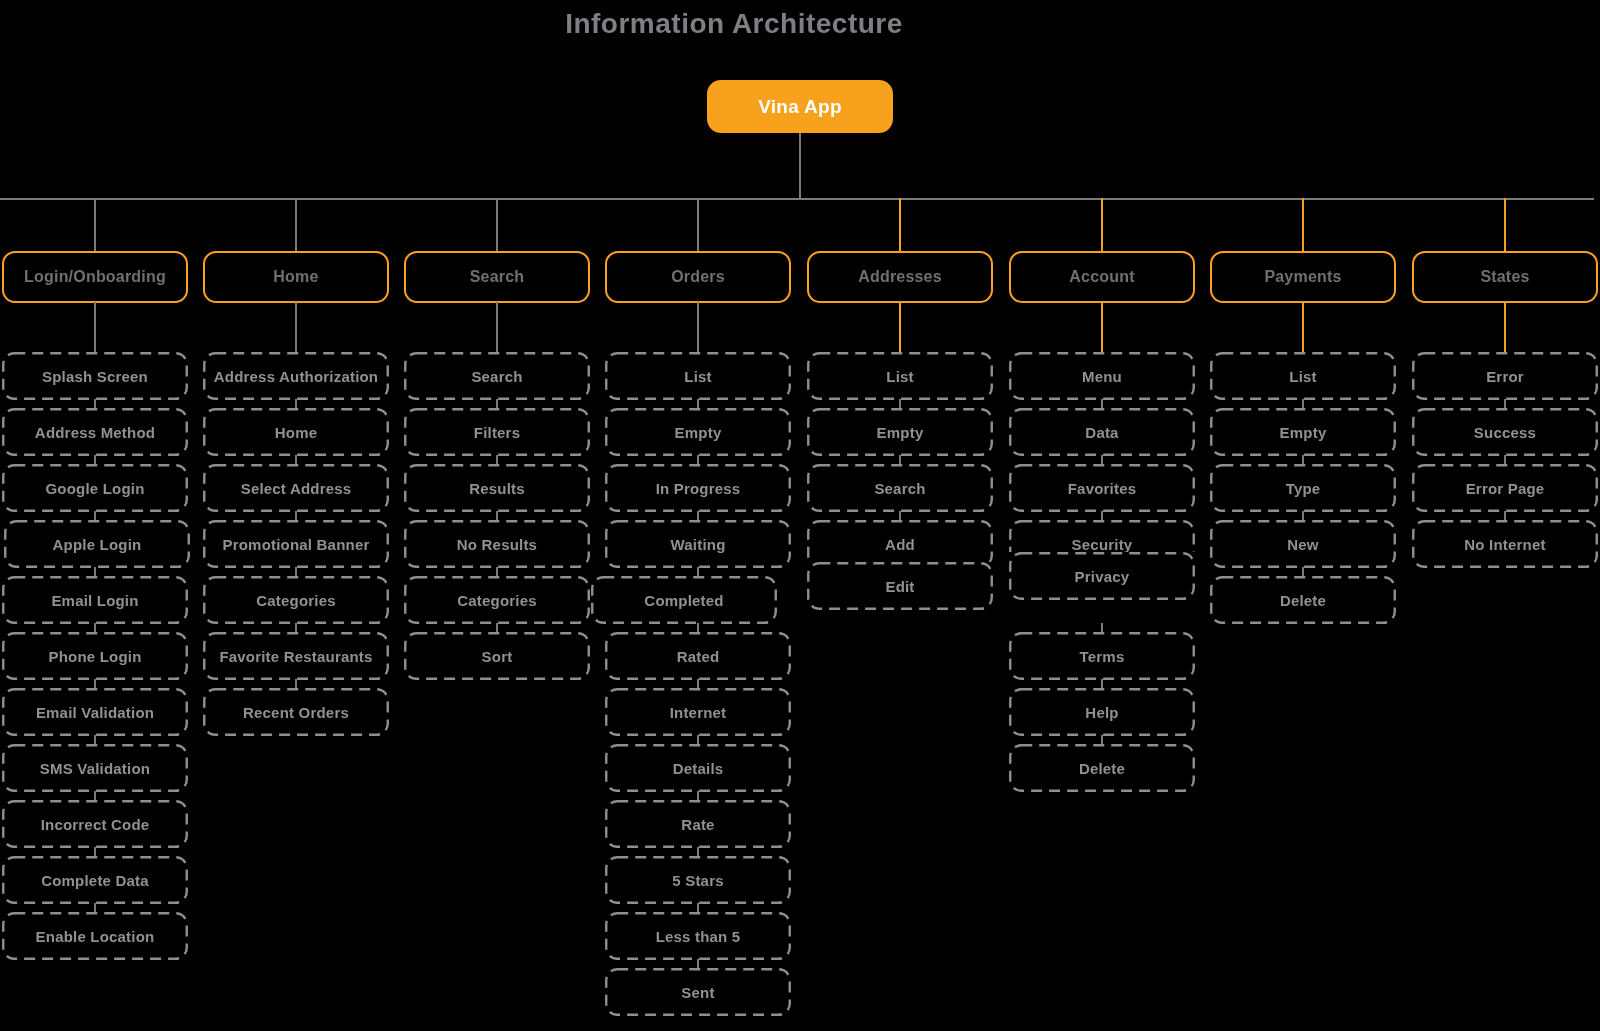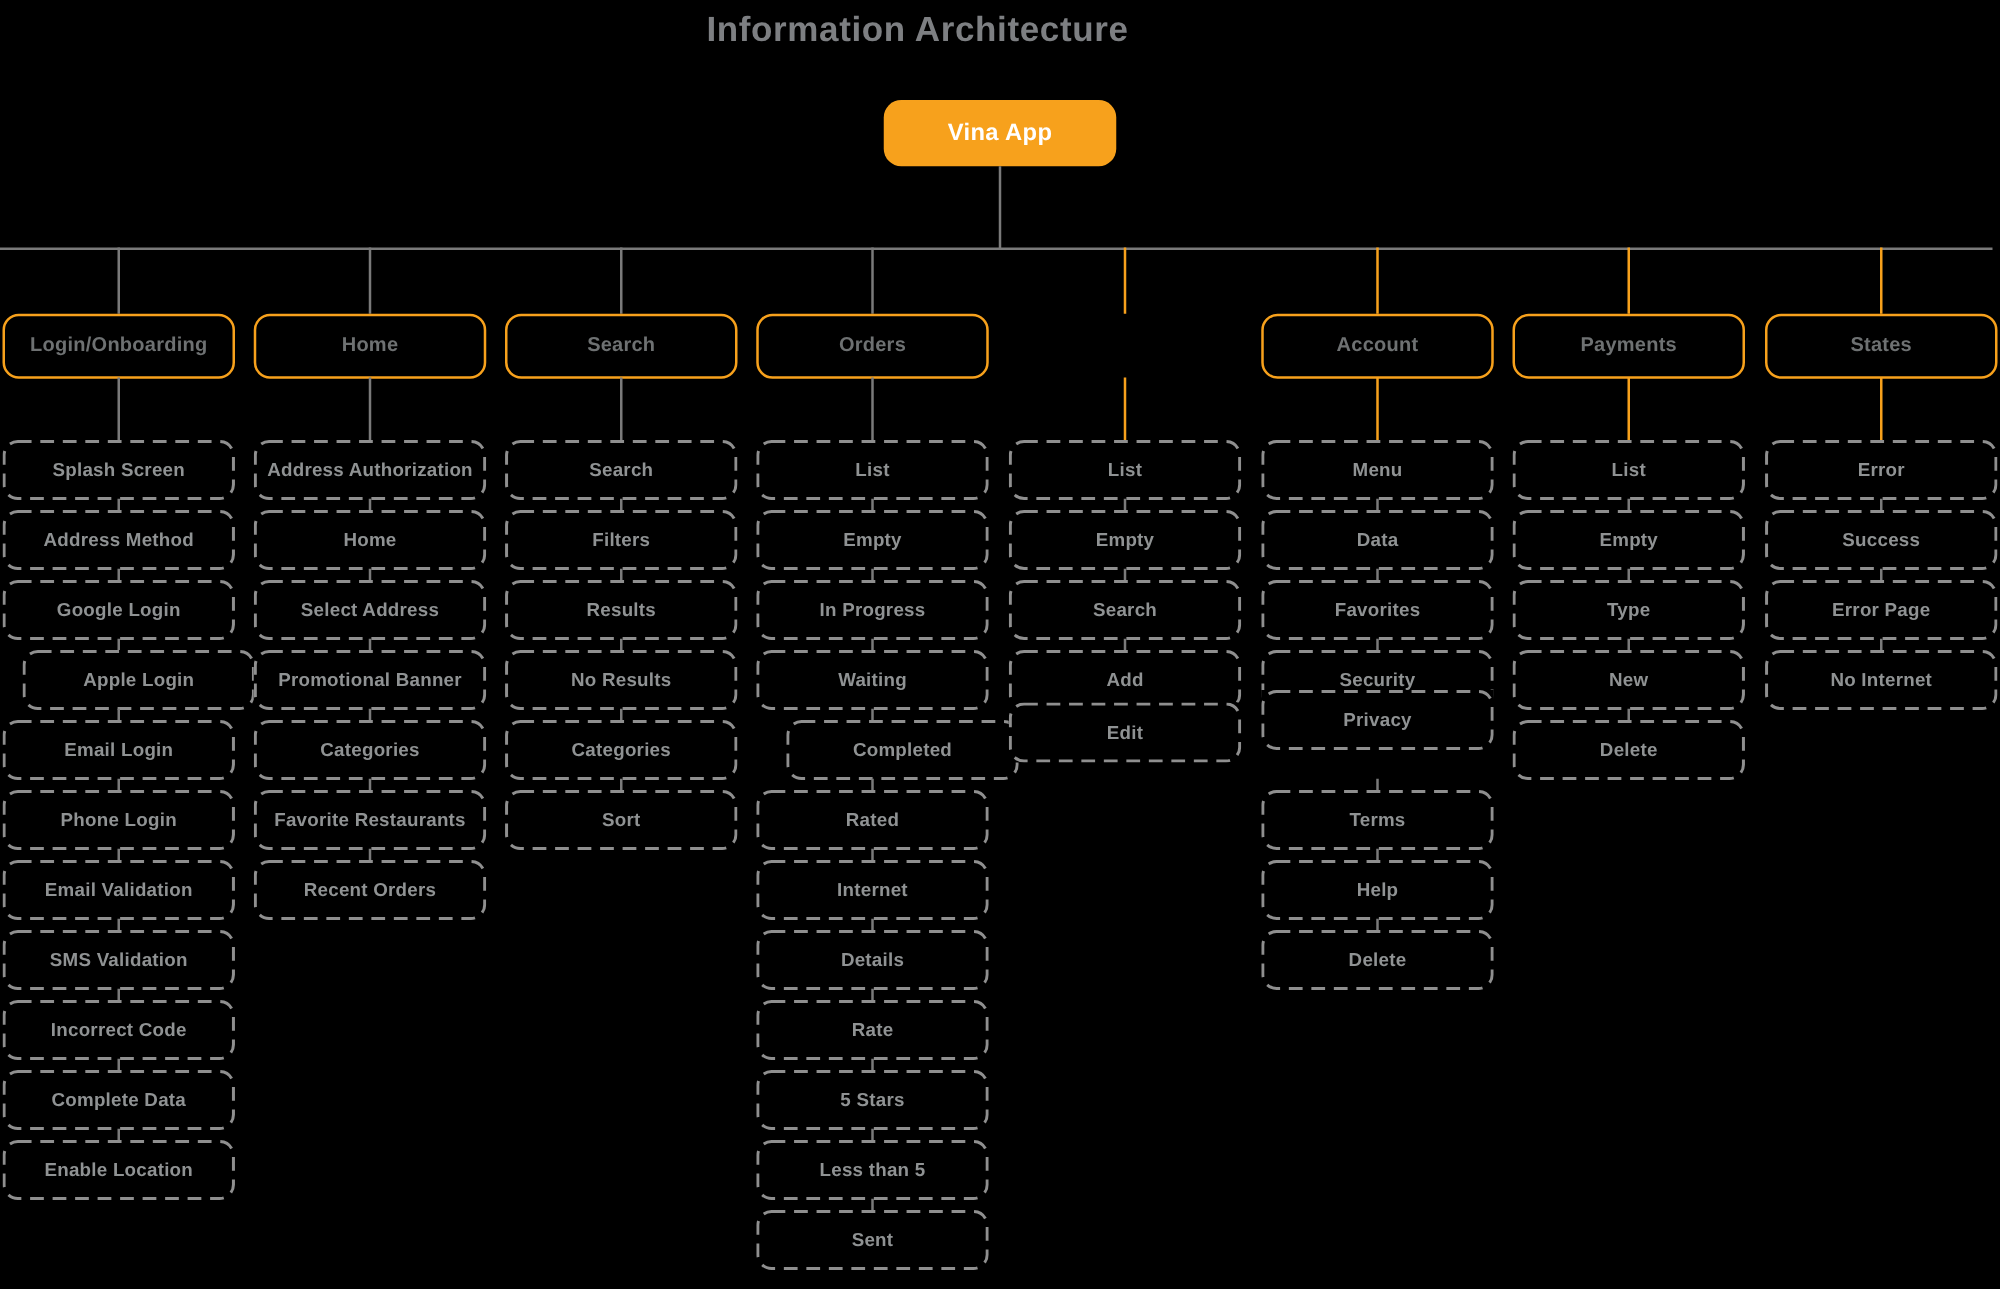--- a/index.html
+++ b/index.html
@@ -79,21 +79,21 @@
       <span class="lbl">Address Method</span>
     </div>
     <div class="line v" style="left: 94px; top: 455px; height: 10px;"></div>
     <div class="child-node" style="left: 2px; top: 464px;">
       <svg viewBox="0 0 186 48">
         <rect x="1.25" y="1.25" width="183.5" height="45.5" rx="11" ry="11"></rect>
       </svg>
       <span class="lbl">Google Login</span>
     </div>
     <div class="line v" style="left: 94px; top: 511px; height: 10px;"></div>
-    <div class="child-node" style="left: 18px; top: 520px;">
+    <div class="child-node" style="left: 4px; top: 520px;">
       <svg viewBox="0 0 186 48">
         <rect x="1.25" y="1.25" width="183.5" height="45.5" rx="11" ry="11"></rect>
       </svg>
       <span class="lbl">Apple Login</span>
     </div>
     <div class="line v" style="left: 94px; top: 567px; height: 10px;"></div>
     <div class="child-node" style="left: 2px; top: 576px;">
       <svg viewBox="0 0 186 48">
         <rect x="1.25" y="1.25" width="183.5" height="45.5" rx="11" ry="11"></rect>
       </svg>
@@ -266,21 +266,21 @@
       <span class="lbl">In Progress</span>
     </div>
     <div class="line v" style="left: 697px; top: 511px; height: 10px;"></div>
     <div class="child-node" style="left: 605px; top: 520px;">
       <svg viewBox="0 0 186 48">
         <rect x="1.25" y="1.25" width="183.5" height="45.5" rx="11" ry="11"></rect>
       </svg>
       <span class="lbl">Waiting</span>
     </div>
     <div class="line v" style="left: 697px; top: 567px; height: 10px;"></div>
-    <div class="child-node" style="left: 629px; top: 576px;">
+    <div class="child-node" style="left: 591px; top: 576px;">
       <svg viewBox="0 0 186 48">
         <rect x="1.25" y="1.25" width="183.5" height="45.5" rx="11" ry="11"></rect>
       </svg>
       <span class="lbl">Completed</span>
     </div>
     <div class="line v" style="left: 697px; top: 623px; height: 10px;"></div>
     <div class="child-node" style="left: 605px; top: 632px;">
       <svg viewBox="0 0 186 48">
         <rect x="1.25" y="1.25" width="183.5" height="45.5" rx="11" ry="11"></rect>
       </svg>
@@ -322,20 +322,23 @@
       <span class="lbl">Less than 5</span>
     </div>
     <div class="line v" style="left: 697px; top: 959px; height: 10px;"></div>
     <div class="child-node" style="left: 605px; top: 968px; text-decoration: underline;">
       <svg viewBox="0 0 186 48">
         <rect x="1.25" y="1.25" width="183.5" height="45.5" rx="11" ry="11"></rect>
       </svg>
       <span class="lbl">Sent</span>
     </div>
     <div class="line v orange" style="left: 899px; top: 198px; height: 53px;"></div>
+    <div class="cat-node" style="left: 807px; top: 251px;">
+      <span>Addresses</span>
+    </div>
     <div class="line v orange" style="left: 899px; top: 302px; height: 51px;"></div>
     <div class="child-node" style="left: 807px; top: 352px;">
       <svg viewBox="0 0 186 48">
         <rect x="1.25" y="1.25" width="183.5" height="45.5" rx="11" ry="11"></rect>
       </svg>
       <span class="lbl">List</span>
     </div>
     <div class="line v" style="left: 899px; top: 399px; height: 10px;"></div>
     <div class="child-node" style="left: 807px; top: 408px;">
       <svg viewBox="0 0 186 48">

